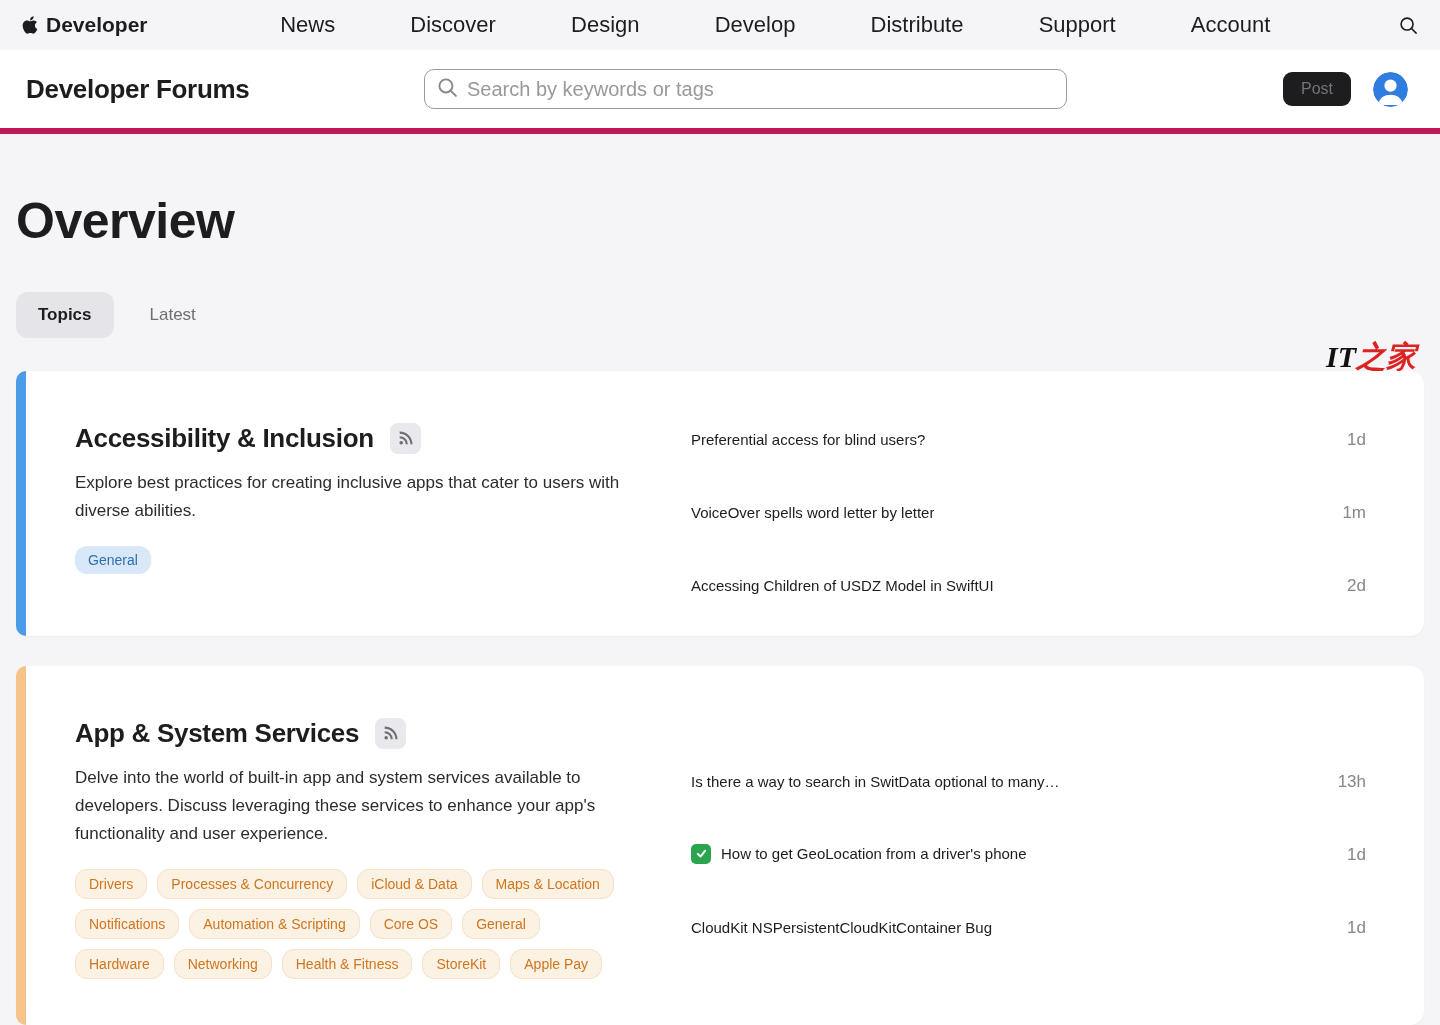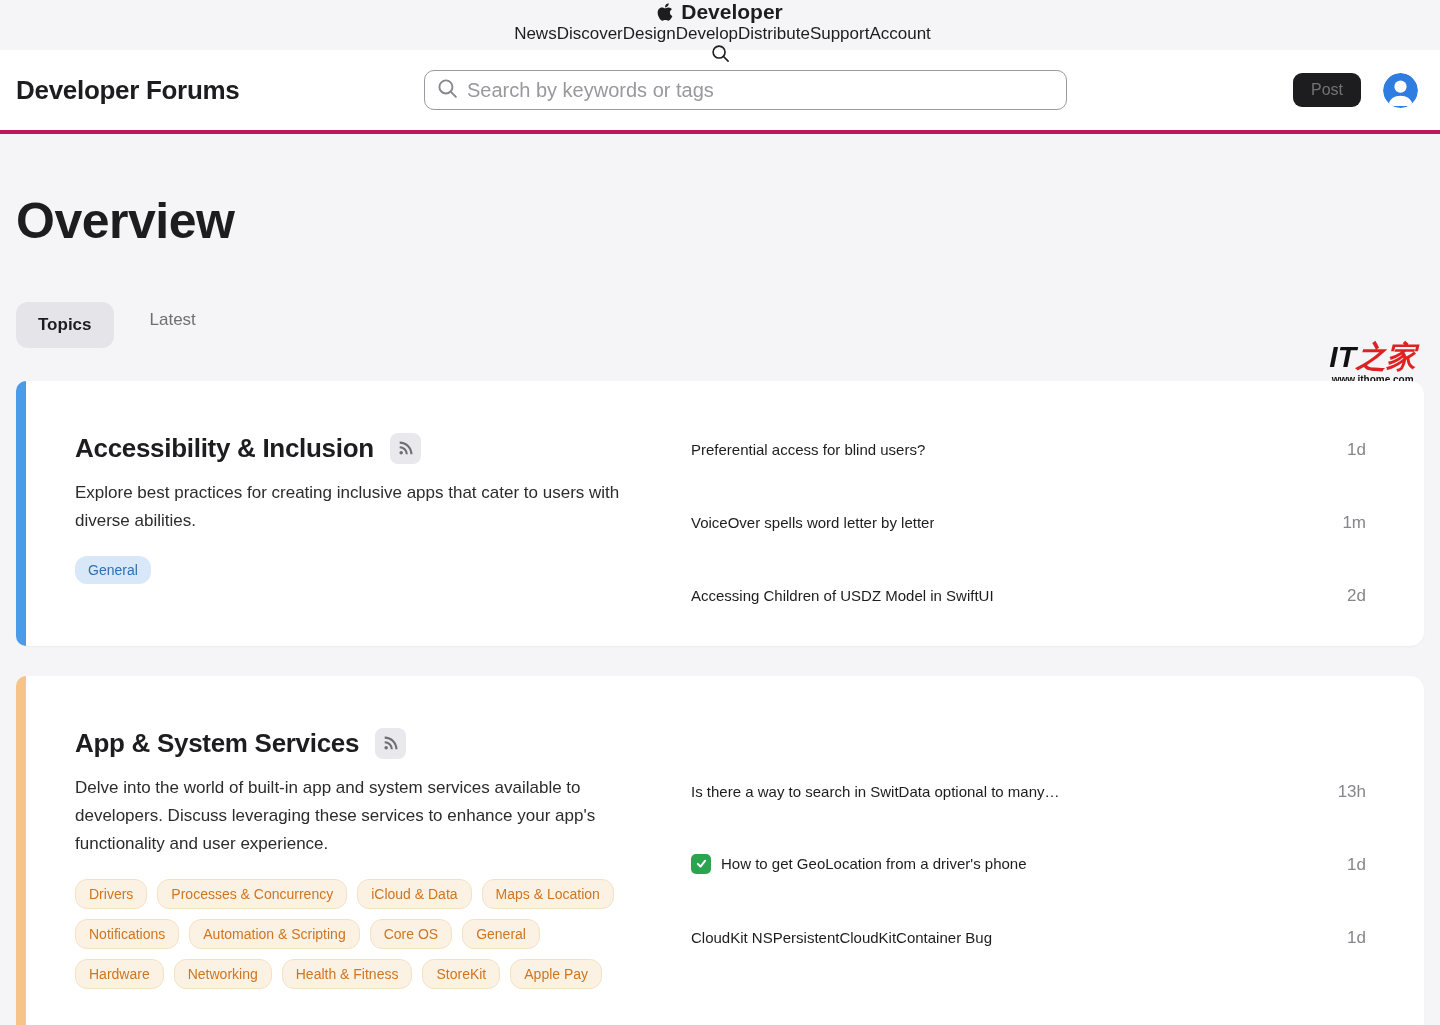--- a/index.html
+++ b/index.html
@@ -7,32 +7,31 @@
   body {
     font-family:"Liberation Sans","DejaVu Sans",sans-serif;
     background:#f5f5f7; color:#1d1d1f;
   }
   a { text-decoration:none; color:inherit; cursor:pointer; }
 
   
   .global-nav {
     height:50px; background:#f5f5f7; display:flex; align-items:center;
     padding:0 22px;
-    flex-direction:column;
   }
   .brand { display:flex; align-items:center; gap:8px; font-size:21px; font-weight:600; color:#1d1d1f; }
   .brand svg { display:block; }
   .nav-links { flex:1; display:flex; justify-content:space-around; align-items:center; margin:0 90px 0 95px; }
-  .nav-link { font-size:17px; color:#1d1d1f; }
+  .nav-link { font-size:22px; color:#1d1d1f; }
   .gnav-search { width:20px; height:20px; display:flex; align-items:center; justify-content:center; }
 
   
   .forums-header {
     height:84px; background:#ffffff; display:flex; align-items:center;
-    padding:0 22px; border-bottom:4px solid #be185d;
+    padding:0 32px; border-bottom:6px solid #be185d;
   }
   .forums-title { font-size:26px; font-weight:700; letter-spacing:-0.3px; margin-left:-6px; }
   .search-wrap { position:absolute; left:424px; width:643px; }
   .search-box {
     width:100%; height:40px; border:1px solid #9a9aa0; border-radius:10px;
     background:#fff; display:flex; align-items:center; padding:0 12px; gap:9px;
   }
   .search-box input {
     border:none; outline:none; flex:1; font-size:20px; color:#1d1d1f;
     font-family:"Liberation Sans","DejaVu Sans",sans-serif; background:transparent;
@@ -48,23 +47,23 @@
 
   
   .content { padding:0 16px; position:relative; }
   .page-title { font-size:50px; font-weight:700; letter-spacing:-0.5px; margin-top:58px; }
   .tabs-row { margin-top:42px; display:flex; align-items:center; gap:14px; }
   .tab {
     font-size:17px; border:none; background:transparent; color:#6e6e73;
     padding:13px 22px; border-radius:12px; cursor:pointer; font-weight:500;
     font-family:"Liberation Sans","DejaVu Sans",sans-serif;
   }
-  .tab.active { background:#e4e4e9; color:#1d1d1f; font-weight:700;margin-top:10px; }
-
-  .watermark { position:absolute; right:24px; top:150px; text-align:center; line-height:1; }
+  .tab.active { background:#e4e4e9; color:#1d1d1f; font-weight:700; }
+
+  .watermark { position:absolute; right:24px; top:150px; text-align:center; line-height:1;font-family:Liberation Serif, serif; }
   .wm-brand { font-size:30px; font-weight:800; font-style:italic; color:#111; }
   .wm-brand .red { color:#d22; font-weight:700; }
   .wm-url { font-size:10px; color:#111; margin-top:3px; font-weight:700; }
 
   
   .sections { margin-top:33px; display:flex; flex-direction:column; gap:30px; padding-bottom:20px; }
   .card {
     position:relative; background:#fff; border-radius:14px; display:flex;
     box-shadow:0 1px 2px rgba(0,0,0,0.04);
   }

